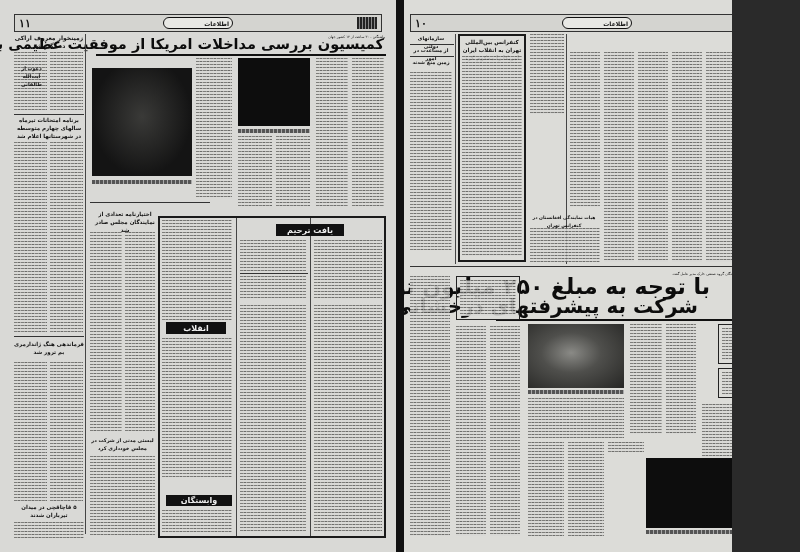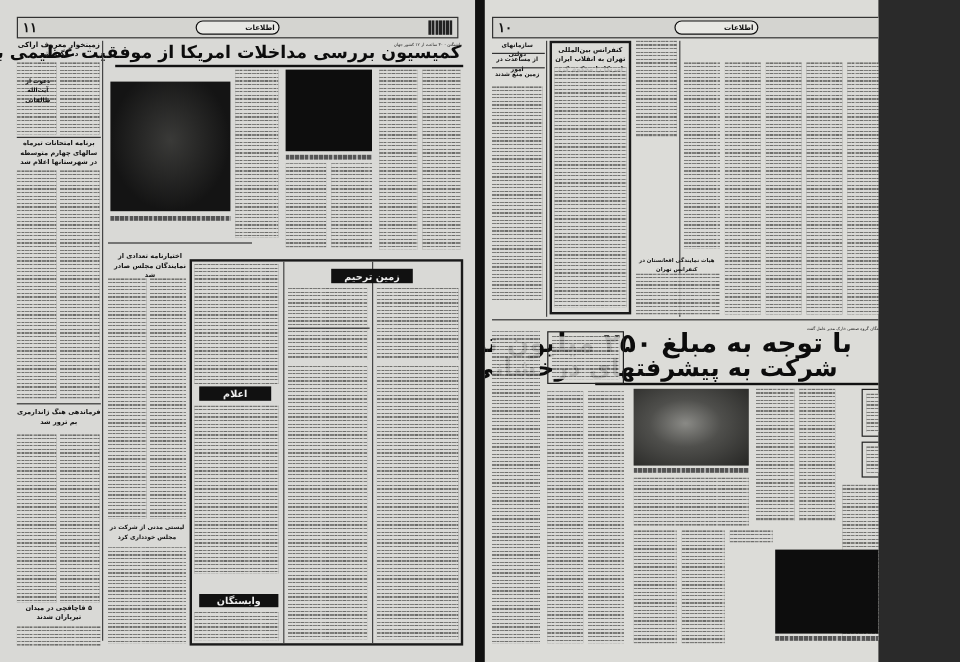--- a/index.html
+++ b/index.html
@@ -78,26 +78,26 @@
 
   <div class="subhead" style="left:90px; top:210px; width:70px; font-size:5.5px;">اختیارنامه تعدادی از نمایندگان مجلس صادر شد</div>
   <div class="textcol" style="left:90px; top:232px; width:32px; height:200px;"></div>
   <div class="textcol" style="left:125px; top:232px; width:30px; height:200px;"></div>
   <div class="subhead" style="left:90px; top:436px; width:65px; font-size:5px;">لیستی مدنی از شرکت در مجلس خودداری کرد</div>
   <div class="textcol" style="left:90px; top:456px; width:65px; height:80px;"></div>
 
   <div class="boxed" style="left:158px; top:216px; width:228px; height:322px;"></div>
   <div class="rule-v" style="left:236px; top:218px; height:318px;"></div>
   <div class="rule-v" style="left:310px; top:218px; height:318px;"></div>
-  <div class="banner" style="left:276px; top:224px; width:68px; height:12px;">زمین ترحیم</div>
+  <div class="banner" style="left:276px; top:224px; width:68px; height:12px;">یافت ترحیم</div>
   <div class="textcol" style="left:240px; top:240px; width:66px; height:60px;"></div>
   <div class="textcol" style="left:314px; top:240px; width:68px; height:60px;"></div>
   <div class="rule-h" style="left:240px; top:273px; width:68px;"></div>
   <div class="textcol" style="left:162px; top:220px; width:70px; height:100px;"></div>
-  <div class="banner" style="left:166px; top:322px; width:60px; height:12px;">اعلام</div>
+  <div class="banner" style="left:166px; top:322px; width:60px; height:12px;">انقلاب</div>
   <div class="textcol" style="left:162px; top:338px; width:70px; height:140px;"></div>
   <div class="banner" style="left:166px; top:495px; width:66px; height:11px;">وابستگان</div>
   <div class="textcol" style="left:162px; top:510px; width:70px; height:24px;"></div>
   <div class="textcol" style="left:240px; top:305px; width:66px; height:228px;"></div>
   <div class="textcol" style="left:314px; top:305px; width:68px; height:228px;"></div>
 </div>
 
 <div class="gutter"></div>
 
 <div id="page-right" class="page">

